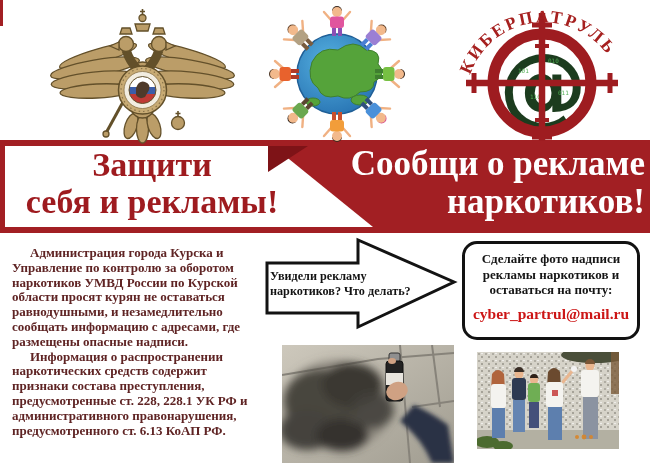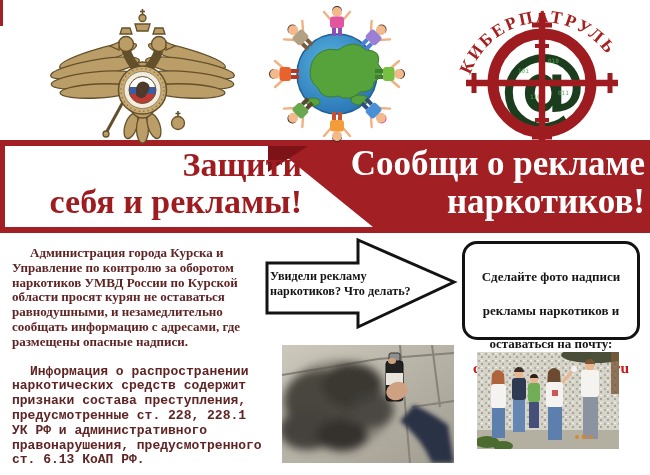--- a/index.html
+++ b/index.html
@@ -14,39 +14,39 @@
   .band{left:0;top:140px;width:650px;height:93px;background:#a21f23;z-index:1;}
   .band-left-white{
     position:absolute;left:5px;top:6px;width:368px;height:81px;background:#ffffff;
     clip-path:polygon(0 0,72.8% 0,100% 100%,0 100%);
   }
   .band-fold{
     position:absolute;left:268px;top:6px;width:40px;height:26px;background:#7e1317;
     clip-path:polygon(0 0,100% 0,0 100%);
   }
   .band-left-text{
-    position:absolute;left:2px;top:6px;width:300px;text-align:right;
+    position:absolute;left:2px;top:6px;width:300px;text-align:center;
     color:#9e1b1f;font-weight:bold;font-size:34px;line-height:37px;z-index:2;
   }
   .band-right-text{
     position:absolute;left:335px;top:5px;width:310px;text-align:right;
     color:#ffffff;font-weight:bold;font-size:35px;line-height:38px;z-index:2;
   }
   
   .info-col{left:12px;top:246px;width:252px;color:#5f2424;font-weight:bold;
     font-size:13px;line-height:14.8px;z-index:2;}
   .info-col p{margin:0;text-indent:18px;}
-  .info-col p + p{margin-top:15px;font-family:Liberation Mono, monospace;}
+  .info-col p + p{}
   
   .action-box{
     left:462px;top:241px;width:172px;height:86px;background:#ffffff;
     border:3px solid #121212;border-radius:15px;text-align:center;
     padding-top:7px;z-index:2;
   }
-  .action-box .line{color:#151515;font-weight:bold;font-size:13px;line-height:15.5px;margin-top:18px;}
+  .action-box .line{color:#151515;font-weight:bold;font-size:13px;line-height:15.5px;}
   .action-box .email{color:#cc1616;font-weight:bold;font-size:15.5px;margin-top:7px;}
   svg{display:block;}
   .z2{z-index:2;}
 </style>
 </head>
 <body>
 
 <div class="poster">
 
   <div class="abs edge-mark"></div>

